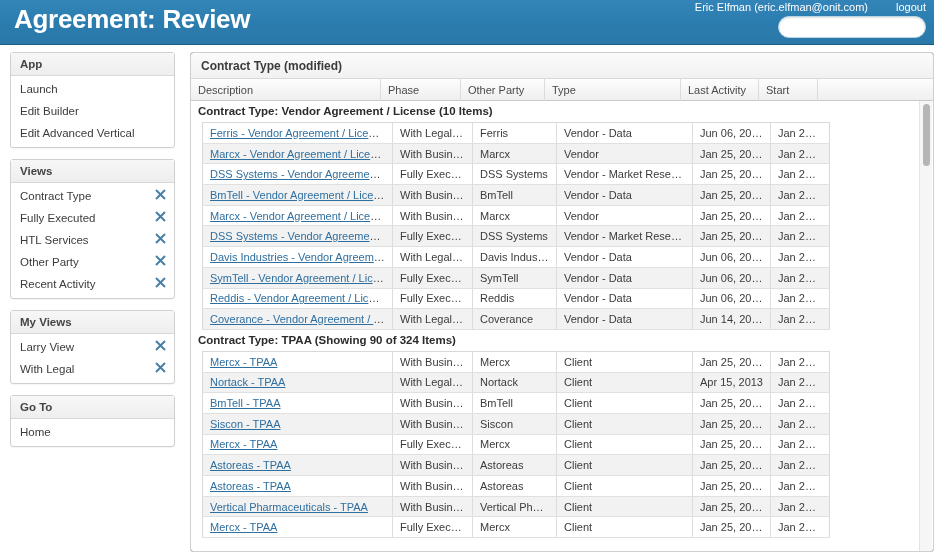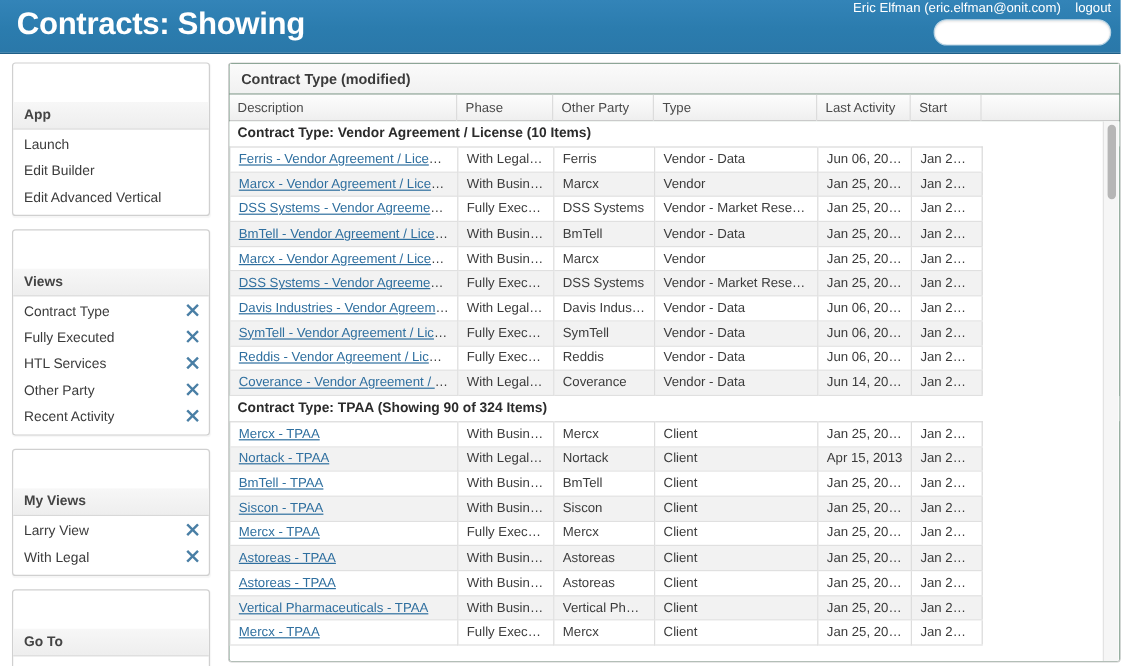--- a/index.html
+++ b/index.html
@@ -34,21 +34,21 @@
     position: absolute;
     right: 8px; top: 1px;
     font-size: 11px;
     color: #ffffff;
     white-space: nowrap;
   }
   #user-name { color: #ffffff; }
   #logout-link {
     color: #ffffff;
     text-decoration: none;
-    margin-left: 12px;
+    margin-left: 28px;
   }
   #search-box {
     position: absolute;
     right: 8px; top: 16px;
     width: 148px; height: 22px;
     background: #ffffff;
     border: 1px solid #b9d4e4;
     border-radius: 11px;
     box-shadow: inset 0 1px 2px rgba(0,0,0,.12);
   }
@@ -82,21 +82,20 @@
     margin-bottom: 11px;
     box-shadow: 0 1px 1px rgba(0,0,0,.04);
   }
   .panel-header {
     background: linear-gradient(to bottom, #f7f7f7 0%, #eeeeee 100%);
     border-bottom: 1px solid #d8d8d8;
     padding: 5px 9px 5px 9px;
     font-size: 11.5px;
     font-weight: bold;
     color: #444444;
-    margin-top: 32px;
   }
   .panel-body { padding: 2px 0 3px 0; }
   .panel-row {
     position: relative;
     padding: 4px 9px 4px 9px;
     font-size: 11.5px;
     color: #3b3b3b;
     line-height: 14px;
     cursor: pointer;
     white-space: nowrap;
@@ -173,21 +172,21 @@
     font-weight: bold;
     color: #2b2b2b;
     background: #ffffff;
     white-space: nowrap;
   }
 
   .grid-table {
     border-collapse: collapse;
     table-layout: fixed;
     width: 627px;
-    margin-left: 0;
+    margin-left: 11px;
     border: 1px solid #d9d9d9;
     border-bottom: none;
   }
   .grid-table tr { height: 20.7px; }
   .grid-table tr.odd  { background: #ffffff; }
   .grid-table tr.even { background: #f2f2f2; }
   .grid-table td {
     border-right: 1px solid #dddddd;
     border-bottom: 1px solid #e0e0e0;
     padding: 0 7px;
@@ -218,21 +217,21 @@
     left: 3px; top: 3px;
     width: 7px; height: 62px;
     background: #b6b6b6;
     border-radius: 4px;
   }
 </style>
 </head>
 <body>
 
 <div id="app-header">
-  <div id="app-title">Contracts: Showing</div>
+  <div id="app-title">Agreement: Review</div>
   <div id="user-area">
     <span id="user-name">Eric Elfman (eric.elfman@onit.com)</span><a id="logout-link" href="#">logout</a>
   </div>
   <div id="search-box">
     <input id="search-input" type="text" placeholder="" style="">
   </div>
 </div>
 
 <div id="page-body">
 

